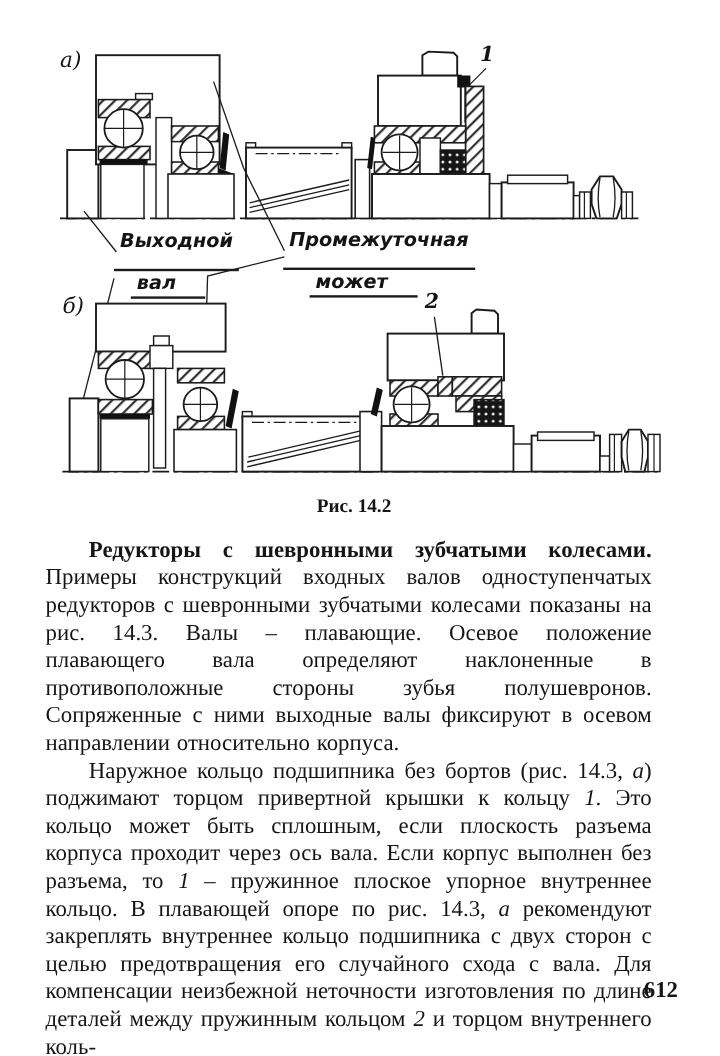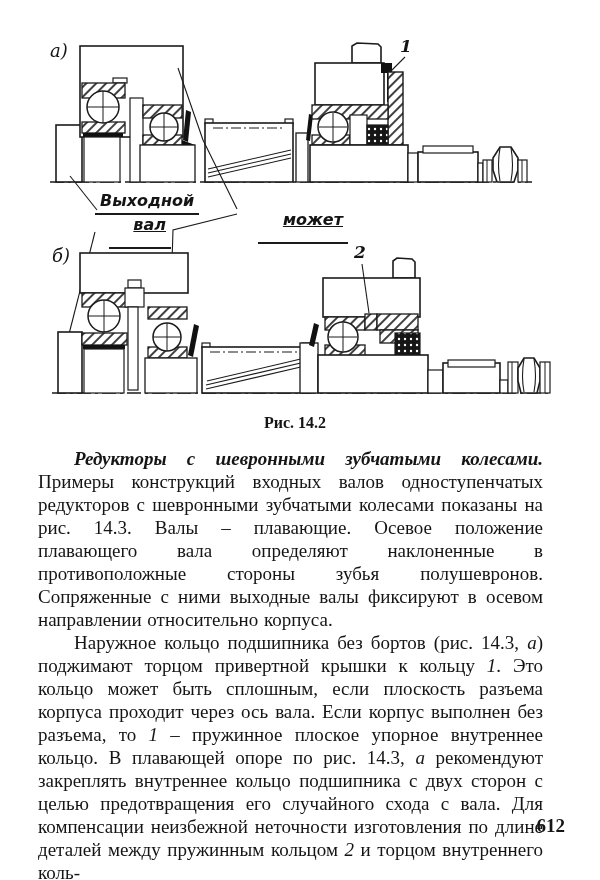--- a/index.html
+++ b/index.html
@@ -5,34 +5,34 @@
   html,body { margin:0; padding:0; background:#e9e9e9; }
   .page {
     position:relative; width:600px; height:880px; background:#ffffff;
     overflow:hidden; font-family:"Liberation Serif", serif; color:#151515;
   }
   svg { position:absolute; left:0; top:0; }
   .overlay { position:absolute; color:#141414; }
   .fig-sub { font:italic 18px "DejaVu Serif", serif; }
   .callout-num { font:italic bold 17px "DejaVu Serif", serif; }
   .shelf { font:italic 16px "DejaVu Sans", sans-serif; font-weight:bold; line-height:1.25; }
-  .shelf .l1 { border-bottom:2px solid #1b1b1b; padding:0 5px 2px 5px; display:inline-block; }
-  .shelf .l2 { border-bottom:2px solid #1b1b1b; padding:0 5px 12px 5px; display:inline-block; text-align:right;text-decoration:underline; }
+  .shelf .l1 { border-bottom:2px solid #1b1b1b; padding:0 5px 13px 5px; display:inline-block; }
+  .shelf .l2 { border-bottom:2px solid #1b1b1b; padding:0 5px 1px 5px; display:inline-block; text-align:left; }
   .caption {
     position:absolute; left:0; top:414; width:590px; text-align:center;
     font-size:16px; font-weight:bold;
   }
   .textblock { position:absolute; left:38px; top:447px; width:505px; }
   .para {
     font-size:19px; line-height:23px; text-align:justify;
     text-indent:36px; margin:0; word-spacing:1px;
   }
   .seg-n  { font-style:normal; }
   .seg-i  { font-style:italic; }
-  .seg-bi { font-style:italic; font-weight:bold; }
+  .seg-bi { font-weight:bold; }
   .pageno { position:absolute; left:520px; top:815px; width:45px; text-align:right;
             font-size:19px; font-weight:bold; }
 </style>
 </head>
 <body>
 
 <div class="page">
 
   <svg width="600" height="410" viewBox="0 0 600 410">
     <defs>
@@ -194,21 +194,21 @@
   <div class="overlay fig-sub" style="left:52px; top:245px;">б)</div>
   <div class="overlay callout-num" style="left:400px; top:36px;">1</div>
   <div class="overlay callout-num" style="left:354px; top:242px;">2</div>
 
   <div class="overlay shelf" style="left:95px; top:191px;">
     <div class="l1">Выходной</div><br>
     <div class="l2" style="margin-left:14px; min-width:52px;">вал</div>
   </div>
 
   <div class="overlay shelf" style="left:236px; top:190px;">
-    <br>
+    <div class="l1">Промежуточная</div><br>
     <div class="l2" style="margin-left:22px; min-width:80px;">может</div>
   </div>
 
   <div class="caption" style="top:414px;">Рис. 14.2</div>
 
   <div class="textblock">
     <p class="para"><span class="seg-bi">Редукторы с шевронными зубчатыми колесами.</span><span class="seg-n"> Примеры конструкций входных валов одноступенчатых редукторов с шевронными зубчатыми колесами показаны на рис. 14.3. Валы – плавающие. Осевое положение плавающего вала определяют наклоненные в противоположные стороны зубья полушевронов. Сопряженные с ними выходные валы фиксируют в осевом направлении относительно корпуса.</span></p>
     <p class="para"><span class="seg-n">Наружное кольцо подшипника без бортов (рис. 14.3, </span><span class="seg-i">а</span><span class="seg-n">) поджимают торцом привертной крышки к кольцу </span><span class="seg-i">1</span><span class="seg-n">. Это кольцо может быть сплошным, если плоскость разъема корпуса проходит через ось вала. Если корпус выполнен без разъема, то </span><span class="seg-i">1</span><span class="seg-n"> – пружинное плоское упорное внутреннее кольцо. В плавающей опоре по рис. 14.3, </span><span class="seg-i">а</span><span class="seg-n"> рекомендуют закреплять внутреннее кольцо подшипника с двух сторон с целью предотвращения его случайного схода с вала. Для компенсации неизбежной неточности изготовления по длине деталей между пружинным кольцом </span><span class="seg-i">2</span><span class="seg-n"> и торцом внутреннего коль-</span></p>
   </div>
 

